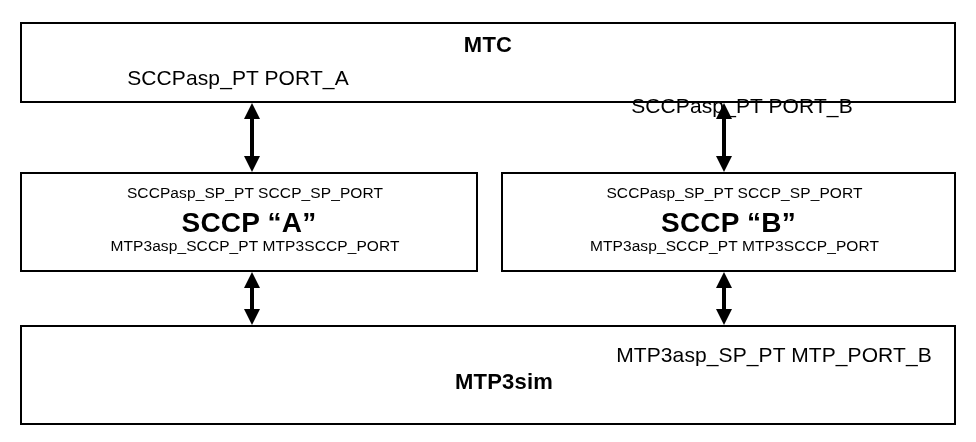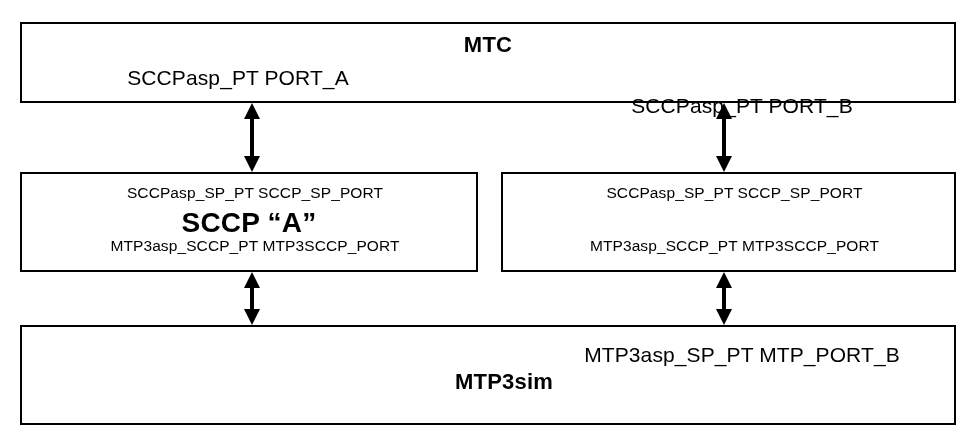--- a/index.html
+++ b/index.html
@@ -94,37 +94,38 @@
   </div>
 
   <div class="box" style="left:20px; top:172px; width:458px; height:100px;">
     <div class="stack-row ports" style="top:10px;">SCCPasp_SP_PT  SCCP_SP_PORT</div>
     <div class="stack-row name" style="top:33px;">SCCP “A”</div>
     <div class="stack-row ports" style="top:63px;">MTP3asp_SCCP_PT  MTP3SCCP_PORT</div>
   </div>
 
   <div class="box" style="left:501px; top:172px; width:455px; height:100px;">
     <div class="stack-row ports" style="top:10px;">SCCPasp_SP_PT  SCCP_SP_PORT</div>
+    <div class="stack-row name" style="top:33px;">SCCP “B”</div>
     <div class="stack-row ports" style="top:63px;">MTP3asp_SCCP_PT  MTP3SCCP_PORT</div>
   </div>
 
   <div class="arrow" style="left:240px; top:272px; width:24px; height:53px;">
     <svg width="24" height="53" viewBox="0 0 24 53" aria-hidden="true">
       <line x1="12" y1="12" x2="12" y2="41" stroke="#000000" stroke-width="4"></line>
       <polygon points="12,0 4,16 20,16" fill="#000000"></polygon>
       <polygon points="12,53 4,37 20,37" fill="#000000"></polygon>
     </svg>
   </div>
 
   <div class="arrow" style="left:712px; top:272px; width:24px; height:53px;">
     <svg width="24" height="53" viewBox="0 0 24 53" aria-hidden="true">
       <line x1="12" y1="12" x2="12" y2="41" stroke="#000000" stroke-width="4"></line>
       <polygon points="12,0 4,16 20,16" fill="#000000"></polygon>
       <polygon points="12,53 4,37 20,37" fill="#000000"></polygon>
     </svg>
   </div>
 
   <div class="box" style="left:20px; top:325px; width:936px; height:100px;">
-    <div class="port-label" style="left:560px; top:16px; width:320px;">MTP3asp_SP_PT   MTP_PORT_B</div>
+    <div class="port-label" style="left:592px; top:16px; width:320px;">MTP3asp_SP_PT   MTP_PORT_B</div>
     <div class="box-title" style="top:42px;margin-left:32px;">MTP3sim</div>
   </div>
 
 </div>
 
 </body></html>

